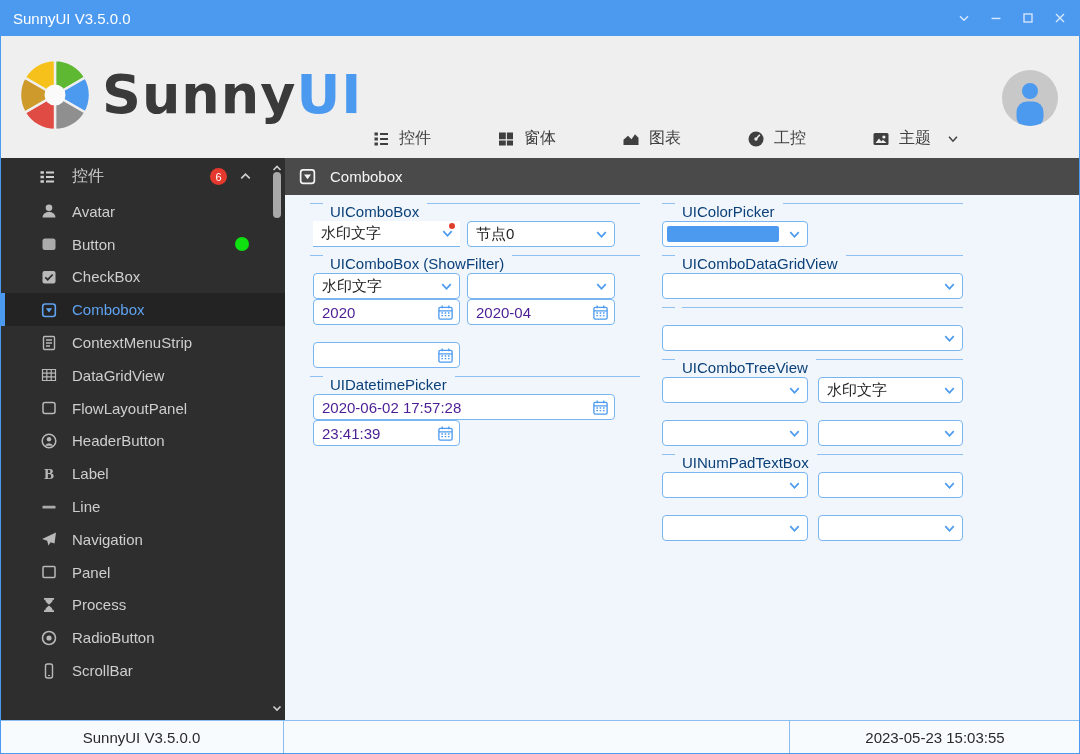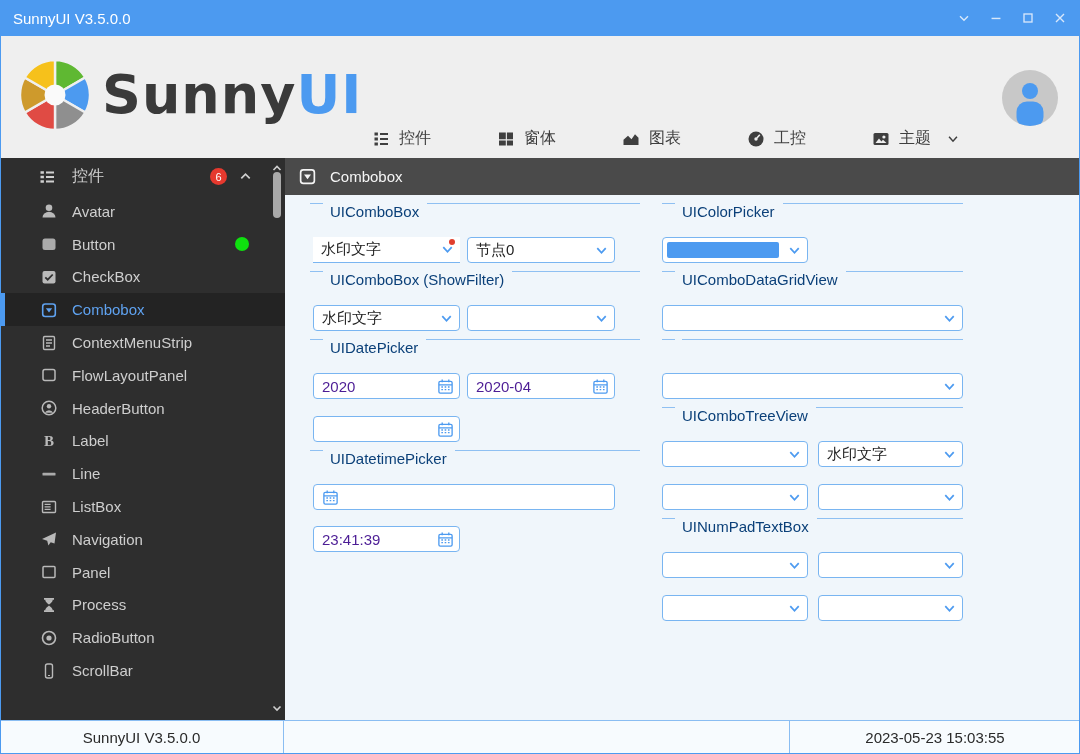--- a/index.html
+++ b/index.html
@@ -42,21 +42,21 @@
   .content { position:absolute; left:285px; top:195px; width:795px; height:525px; background:#F0F6FB; }
   .col { position:absolute; top:0; }
   .col-left { left:25px; width:330px; }
   .col-right { left:377px; width:301px; }
 
   .group-title { display:flex; align-items:flex-start; margin-top:8px; height:18px; font-size:15px; color:#0B4079; }
   .gt-dash { width:13px; height:1px; background:#8FC0F2; margin-right:7px; flex:0 0 13px; }
   .gt-text { padding-right:8px; white-space:nowrap; }
   .gt-line { flex:1; height:1px; background:#8FC0F2; }
 
-  .crow { display:flex; margin-top:16px; height:26px; }
+  .crow { display:flex; height:26px; }
   .crow.stack { margin-top:17px; }
   .col-right .crow { justify-content:space-between; }
 
   .combo, .dateinput { position:relative; display:flex; align-items:center; background:#fff; border:1px solid #79B5F1; border-radius:4px; padding:0 5px 0 8px; height:26px; }
   .combo .ctext { flex:1; font-size:15px; color:#222; white-space:nowrap; overflow:hidden; }
   .ph { color:#A6A6A6; }
   .combo.underline { border:none; border-bottom:1px solid #79B5F1; border-radius:0; }
   .red-dot { position:absolute; top:2px; right:5px; width:6px; height:6px; border-radius:50%; background:#E03E2D; }
   .dateinput input { flex:1; border:none; outline:none; background:transparent; font-family:inherit; font-size:15px; color:#4c1d95; min-width:0; padding:0; }
   .colorswatch { position:absolute; left:4px; top:4px; bottom:4px; width:112px; background:#4C9AF0; border-radius:2px; }
@@ -233,20 +233,28 @@
         <svg width="18" height="18" viewBox="0 0 18 18">
           <rect x="3.5" y="2.5" width="11" height="13" rx="1.2" fill="none" stroke="#B9B9B9" stroke-width="1.4"></rect>
           <path d="M6,6 h6 M6,9 h6 M6,12 h4" stroke="#B9B9B9" stroke-width="1.3"></path>
         </svg>
       </span>
     <span class="lbl">ContextMenuStrip</span>
   </div>
   <div class="sb-item">
     <span class="icon">
         <svg width="18" height="18" viewBox="0 0 18 18">
+          <path d="M2.5,3.5 h13 v11 h-13 z M2.5,7.2 h13 M2.5,10.8 h13 M6.8,3.5 v11 M11.2,3.5 v11" stroke="#B9B9B9" stroke-width="1.2" fill="none"></path>
+        </svg>
+      </span>
+    <span class="lbl">DataGridView</span>
+  </div>
+  <div class="sb-item">
+    <span class="icon">
+        <svg width="18" height="18" viewBox="0 0 18 18">
           <rect x="3" y="3.5" width="12" height="11" rx="2" fill="none" stroke="#B9B9B9" stroke-width="1.5"></rect>
         </svg>
       </span>
     <span class="lbl">FlowLayoutPanel</span>
   </div>
   <div class="sb-item">
     <span class="icon">
         <svg width="18" height="18" viewBox="0 0 18 18">
           <circle cx="9" cy="9" r="6.8" fill="none" stroke="#B9B9B9" stroke-width="1.5"></circle>
           <circle cx="9" cy="7.2" r="2.2" fill="#B9B9B9"></circle>
@@ -263,29 +271,20 @@
       </span>
     <span class="lbl">Label</span>
   </div>
   <div class="sb-item">
     <span class="icon">
         <svg width="18" height="18" viewBox="0 0 18 18">
           <rect x="2.5" y="7.8" width="13" height="2.8" rx="0.6" fill="#ABABAB"></rect>
         </svg>
       </span>
     <span class="lbl">Line</span>
-  </div>
-  <div class="sb-item">
-    <span class="icon">
-        <svg width="18" height="18" viewBox="0 0 18 18">
-          <rect x="2.5" y="3.5" width="13" height="11" rx="1" fill="none" stroke="#B9B9B9" stroke-width="1.4"></rect>
-          <path d="M4.6,6.3 h6 M4.6,8.8 h6 M4.6,11.3 h6" stroke="#B9B9B9" stroke-width="1.2"></path>
-        </svg>
-      </span>
-    <span class="lbl">ListBox</span>
   </div>
   <div class="sb-item">
     <span class="icon">
         <svg width="18" height="18" viewBox="0 0 18 18">
           <path d="M16,2.5 L2,8.9 l5.2,1.9 1.2,4.8 2.3,-3.4 3.8,1.4 z" fill="#B9B9B9"></path>
         </svg>
       </span>
     <span class="lbl">Navigation</span>
   </div>
   <div class="sb-item">
@@ -381,25 +380,20 @@
           </svg>
       </div>
       <div class="combo c2">
         <span class="ctext"></span>
         <svg width="15" height="15" viewBox="0 0 16 16">
             <path d="M3.5 5.5 L8 10.5 L12.5 5.5" fill="none" stroke="#4C9AF0" stroke-width="1.8"></path>
           </svg>
       </div>
     </div>
 
-    <div class="group-title">
-      <span class="gt-dash"></span>
-        <span class="gt-text">UIDatePicker</span>
-        <span class="gt-line"></span>
-    </div>
     <div class="crow">
       <div class="dateinput c1">
         <input value="2020" style="">
         <svg width="17" height="17" viewBox="0 0 18 18">
             <rect x="2" y="3.5" width="14" height="12.5" rx="1.5" fill="none" stroke="#4C9AF0" stroke-width="1.4"></rect>
             <path d="M2,7.3 h14 M5.5,1.6 v3 M12.5,1.6 v3" stroke="#4C9AF0" stroke-width="1.4"></path>
             <path d="M4.6,9.5 h1.7 M8.1,9.5 h1.7 M11.6,9.5 h1.7 M4.6,12.3 h1.7 M8.1,12.3 h1.7 M11.6,12.3 h1.7" stroke="#4C9AF0" stroke-width="1.5"></path>
           </svg>
       </div>
       <div class="dateinput c2">
@@ -422,20 +416,21 @@
       </div>
     </div>
 
     <div class="group-title">
       <span class="gt-dash"></span>
         <span class="gt-text">UIDatetimePicker</span>
         <span class="gt-line"></span>
     </div>
     <div class="crow">
       <div class="dateinput cfull">
+        <input value="2020-06-02 17:57:28" style="">
         <svg width="17" height="17" viewBox="0 0 18 18">
             <rect x="2" y="3.5" width="14" height="12.5" rx="1.5" fill="none" stroke="#4C9AF0" stroke-width="1.4"></rect>
             <path d="M2,7.3 h14 M5.5,1.6 v3 M12.5,1.6 v3" stroke="#4C9AF0" stroke-width="1.4"></path>
             <path d="M4.6,9.5 h1.7 M8.1,9.5 h1.7 M11.6,9.5 h1.7 M4.6,12.3 h1.7 M8.1,12.3 h1.7 M11.6,12.3 h1.7" stroke="#4C9AF0" stroke-width="1.5"></path>
           </svg>
       </div>
     </div>
 
     <div class="crow">
       <div class="dateinput c1">

